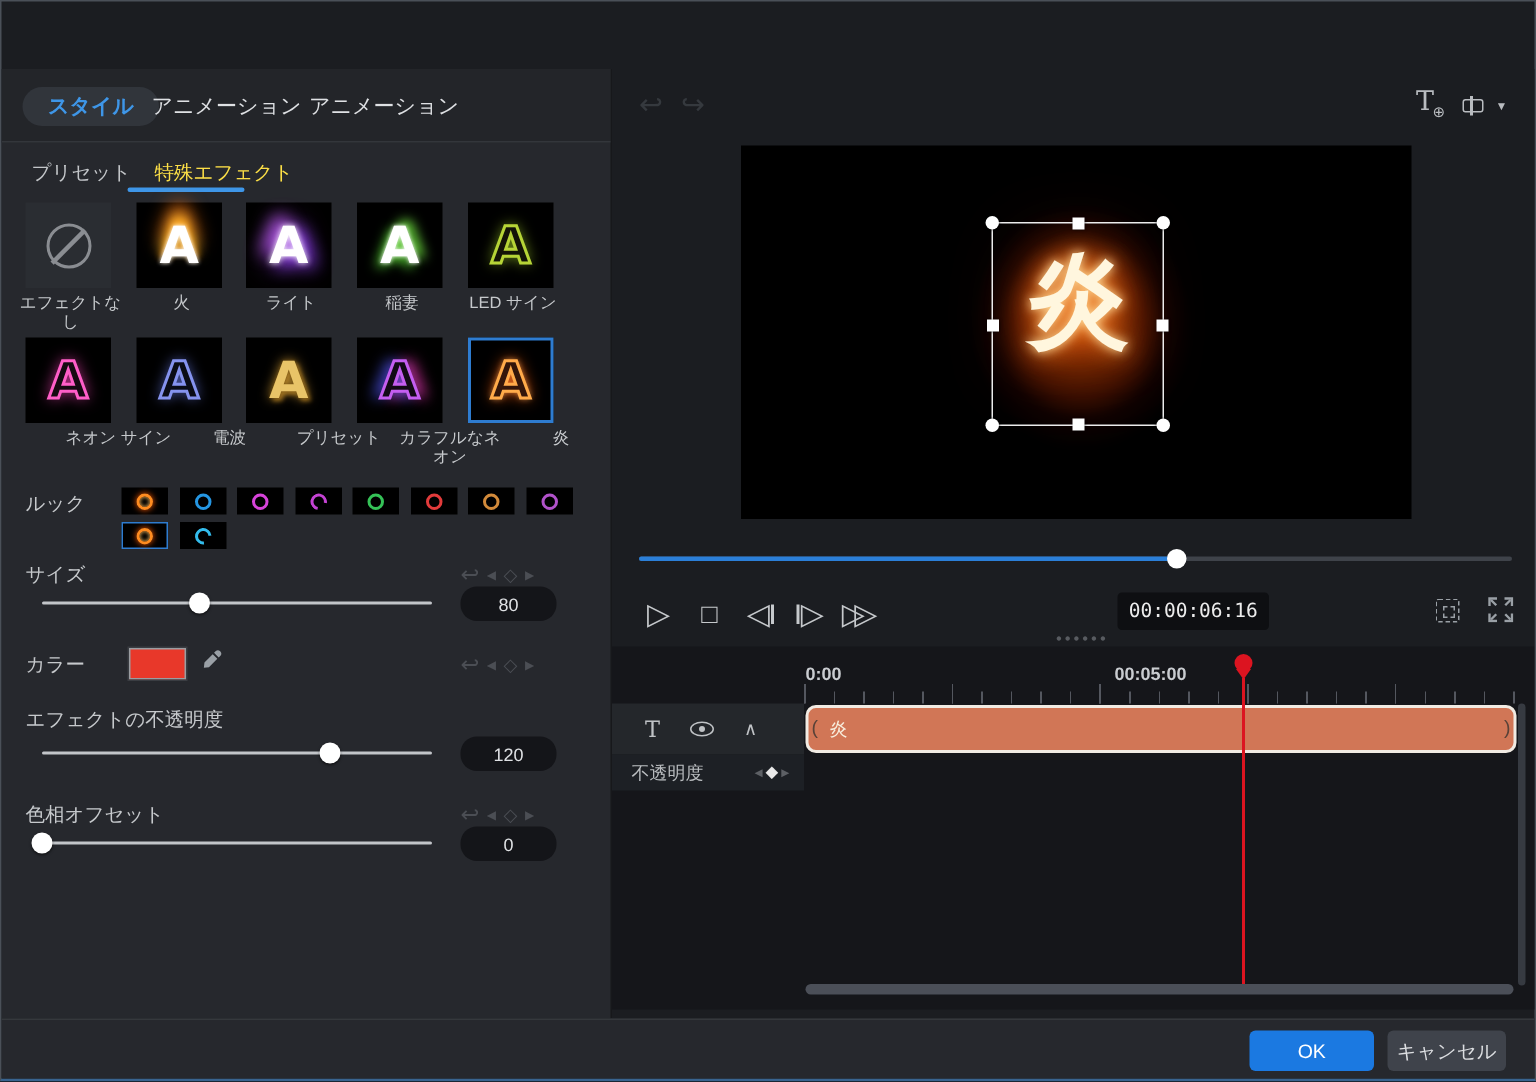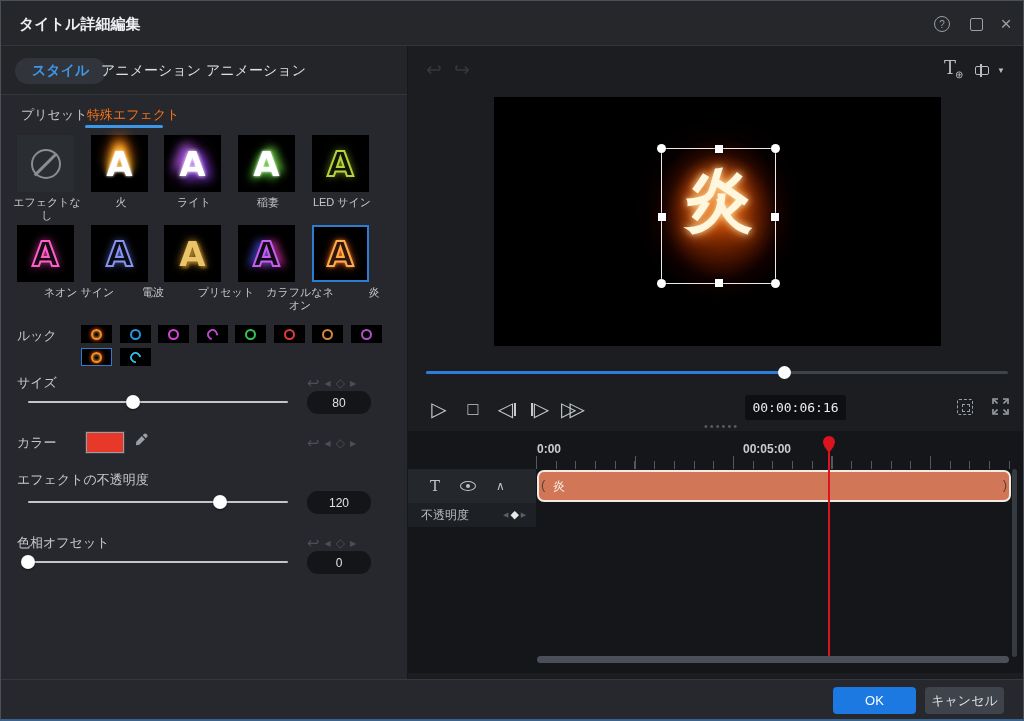--- a/index.html
+++ b/index.html
@@ -24,21 +24,21 @@
 
   
   #left-panel { left:0; top:45px; width:407px; height:633px; background:#26282d; border-right:1px solid #17181b; }
   #tabbar { left:0; top:0; width:406px; height:49px; background:#232529; border-bottom:1px solid #33363b; }
   .tab { top:12px; height:26px; display:flex; align-items:center; font-size:14px; color:#dfe1e4; cursor:pointer; }
   #tab-style { left:14px; padding:0 17px; background:#31353b; border-radius:14px; color:#3e96e8; font-weight:bold; }
   #tab-property { left:100px; }
   #tab-animation { left:205px; }
   .subtab { top:60px; font-size:13px; color:#c3c6c9; cursor:pointer; }
   #subtab-preset { left:20px; }
-  #subtab-special { left:86px; color:#f97316; }
+  #subtab-special { left:102px; color:#fde047; }
   #subtab-underline { left:84px; top:79px; width:78px; height:3px; background:#3e96e8; border-radius:2px; }
 
   
   .fx-tile { width:57px; height:57px; background:#000; display:flex; align-items:center; justify-content:center; cursor:pointer; }
   .fx-tile.none { background:#2a2d32; }
   .fx-tile.selected { border:2px solid #2e7cd0; }
   .fx-label { width:78px; text-align:center; font-size:11px; line-height:1.2; color:#c6c9cc; }
   .r1 { top:89px; } .lab1 { top:150px; }
   .r2 { top:179px; } .lab2 { top:240px;margin-left:32px; }
   .c1 { left:16px; } .c2 { left:90px; } .c3 { left:163px; } .c4 { left:237px; } .c5 { left:311px; }
@@ -168,32 +168,20 @@
   #ok-btn { left:832px; top:7px; width:83px; height:27px; background:#1b79e1; border-radius:4px; color:#fff;
     font-size:13px; display:flex; align-items:center; justify-content:center; cursor:pointer; }
   #cancel-btn { left:924px; top:7px; width:79px; height:27px; background:#3f434b; border-radius:4px; color:#dcdee1;
     font-size:13px; display:flex; align-items:center; justify-content:center; cursor:pointer; }
 </style>
 </head>
 <body>
 
 <div id="app">
 
-  <div class="abs" id="titlebar">
-    <div class="abs" id="title-text">タイトル詳細編集</div>
-    <div class="abs winbtn" id="help-btn">
-        <div id="help-circle">?</div>
-      </div>
-    <div class="abs winbtn" id="max-btn">
-        <div id="max-rect"></div>
-      </div>
-    <div class="abs winbtn" id="close-btn">
-        <span>×</span>
-      </div>
-  </div>
 
   <div class="abs" id="left-panel">
     <div class="abs" id="tabbar">
       <div class="abs tab" id="tab-style">スタイル</div>
       <div class="abs tab" id="tab-property">アニメーション</div>
       <div class="abs tab" id="tab-animation">アニメーション</div>
     </div>
     <div class="abs subtab" id="subtab-preset">プリセット</div>
     <div class="abs subtab" id="subtab-special">特殊エフェクト</div>
     <div class="abs" id="subtab-underline"></div>

